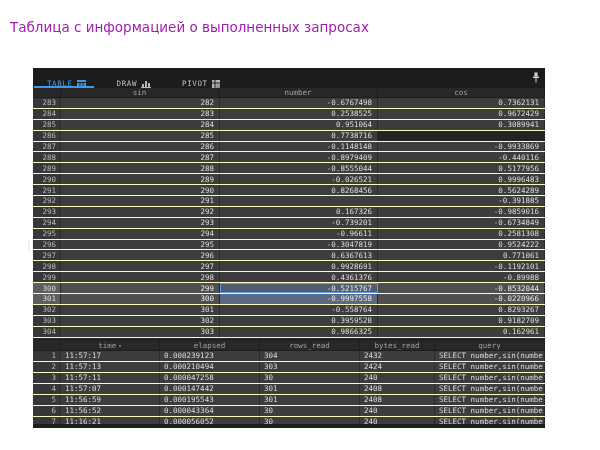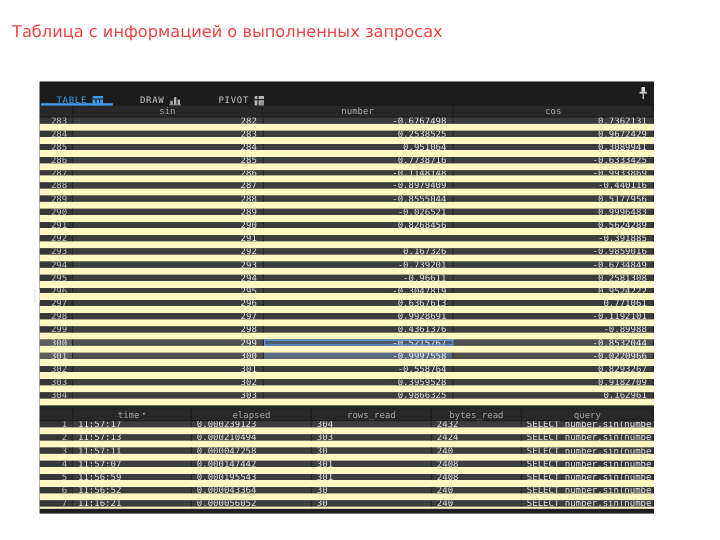--- a/index.html
+++ b/index.html
@@ -1,34 +1,34 @@
 <!DOCTYPE html>
 <html><head>
 <meta charset="utf-8">
 <style>
   html,body{margin:0;padding:0;background:#fff;}
   .canvas{position:relative;width:600px;height:450px;background:#ffffff;overflow:hidden;
           font-family:"DejaVu Sans Mono","Liberation Mono",monospace;}
   .title{position:absolute;left:10px;top:19px;font-family:"DejaVu Sans","Liberation Sans",sans-serif;
-         font-size:13.5px;color:#ef4444;white-space:nowrap;}
+         font-size:13.5px;color:#a21caf;white-space:nowrap;}
   .panel{position:absolute;left:33px;top:68px;width:512px;height:360px;background:#232323;overflow:hidden;}
   
   .tabbar{position:relative;height:20px;background:#1c1c1c;display:flex;align-items:flex-end;}
   .tab{display:flex;align-items:center;gap:4px;font-size:7.5px;letter-spacing:0.6px;color:#c2c2c2;cursor:pointer;}
   .tab-table{margin-left:14px;color:#3e9ae8;}
   .tab-draw{margin-left:31px;margin-top:32px;}
   .tab-pivot{margin-left:31px;}
   .tab-underline{position:absolute;left:1px;bottom:0;width:60px;height:2px;background:#3e9ae8;}
   .pin{position:absolute;right:5px;top:4px;line-height:0;}
   .icon{line-height:0;display:inline-block;}
   
   .hrow{display:flex;height:10px;}
   .hcell{background:#282828;color:#a0a0a0;font-size:7.5px;display:flex;align-items:center;justify-content:center;
          border-right:1px solid #1d1d1d;border-bottom:1px solid #1d1d1d;box-sizing:border-box;gap:2px;}
-  .trow{display:flex;height:10.9px;border-bottom:6px solid #fef9c3;box-sizing:border-box;}
+  .trow{display:flex;height:10.9px;border-bottom:1px solid #fef9c3;box-sizing:border-box;}
   .trow2{height:11px;}
   .cell{display:flex;align-items:center;box-sizing:border-box;border-right:1px solid #2a2a2a;
         font-size:7.5px;color:#dcdcdc;overflow:hidden;white-space:nowrap;background:#3d3d3d;}
   .cell.idx{background:#373737;color:#b8b8b8;justify-content:flex-end;padding-right:4px;}
   .cell.num{justify-content:flex-end;padding-right:5px;}
   .cell.txt{justify-content:flex-start;padding-left:4px;}
   .w-idx{width:28px;}
   .w-n{width:159px;} .w-s{width:158px;} .w-c{flex:1;}
   .w2-time{width:99px;} .w2-el{width:100px;} .w2-rr{width:100px;} .w2-br{width:75px;} .w2-q{flex:1;}
   .sel-row .cell{background:#4f4f4f;color:#e8e8e8;}
@@ -114,21 +114,20 @@
           <div class="trow">
             <div class="cell idx w-idx">285</div>
             <div class="cell num w-n">284</div>
             <div class="cell num w-s">0.951064</div>
             <div class="cell num w-c">0.3089941</div>
           </div>
           <div class="trow">
             <div class="cell idx w-idx">286</div>
             <div class="cell num w-n">285</div>
             <div class="cell num w-s">0.7738716</div>
-            <div class="cell num w-c">-0.6333425</div>
           </div>
           <div class="trow">
             <div class="cell idx w-idx">287</div>
             <div class="cell num w-n">286</div>
             <div class="cell num w-s">-0.1148148</div>
             <div class="cell num w-c">-0.9933869</div>
           </div>
           <div class="trow">
             <div class="cell idx w-idx">288</div>
             <div class="cell num w-n">287</div>

